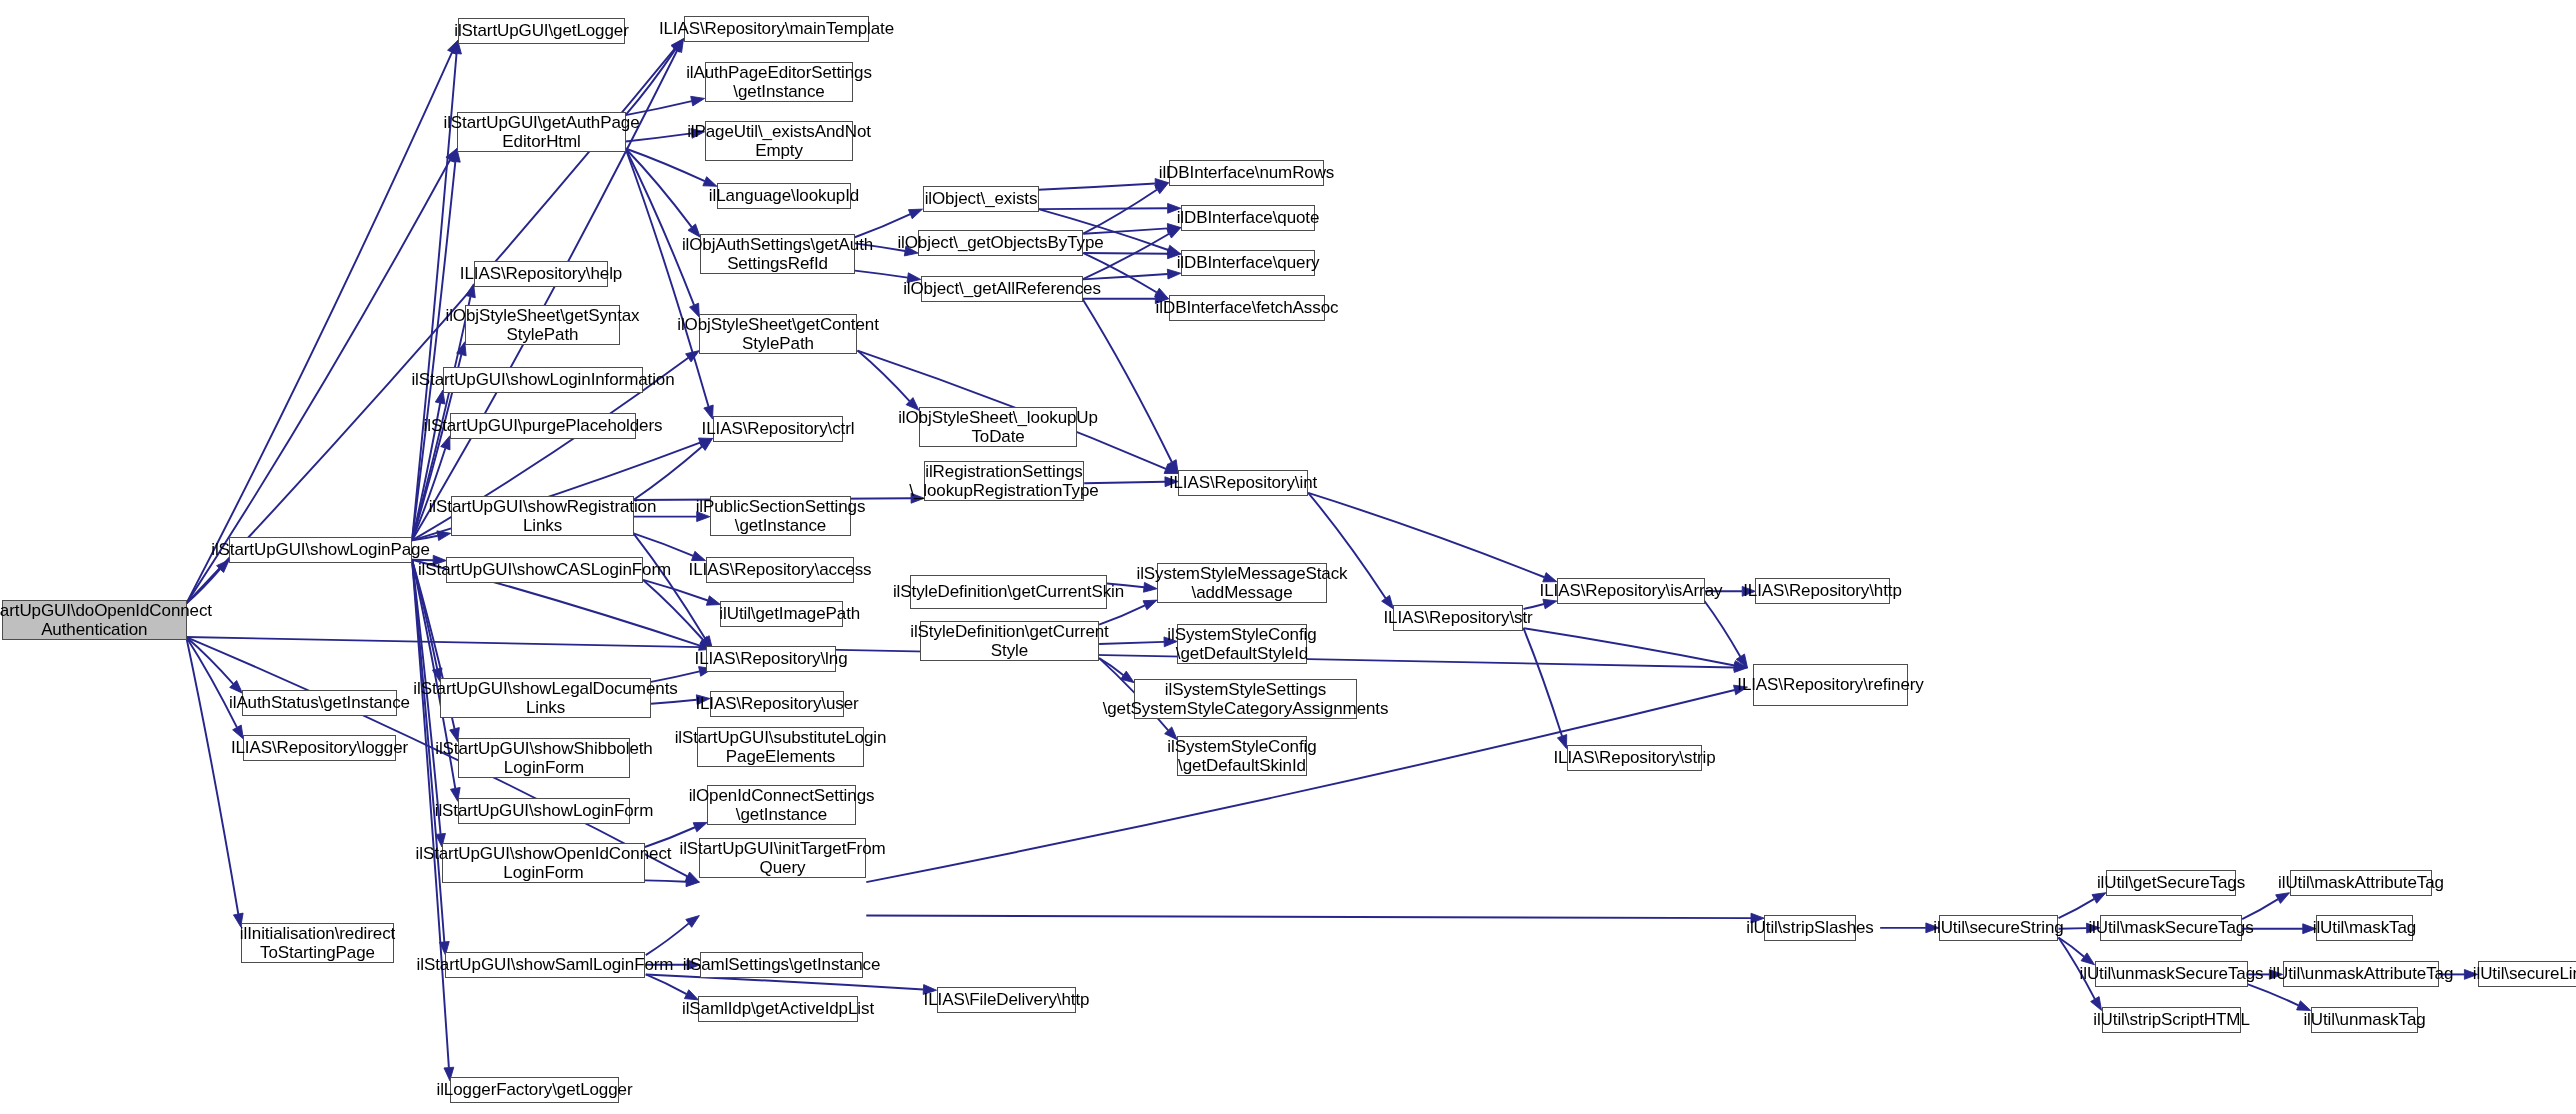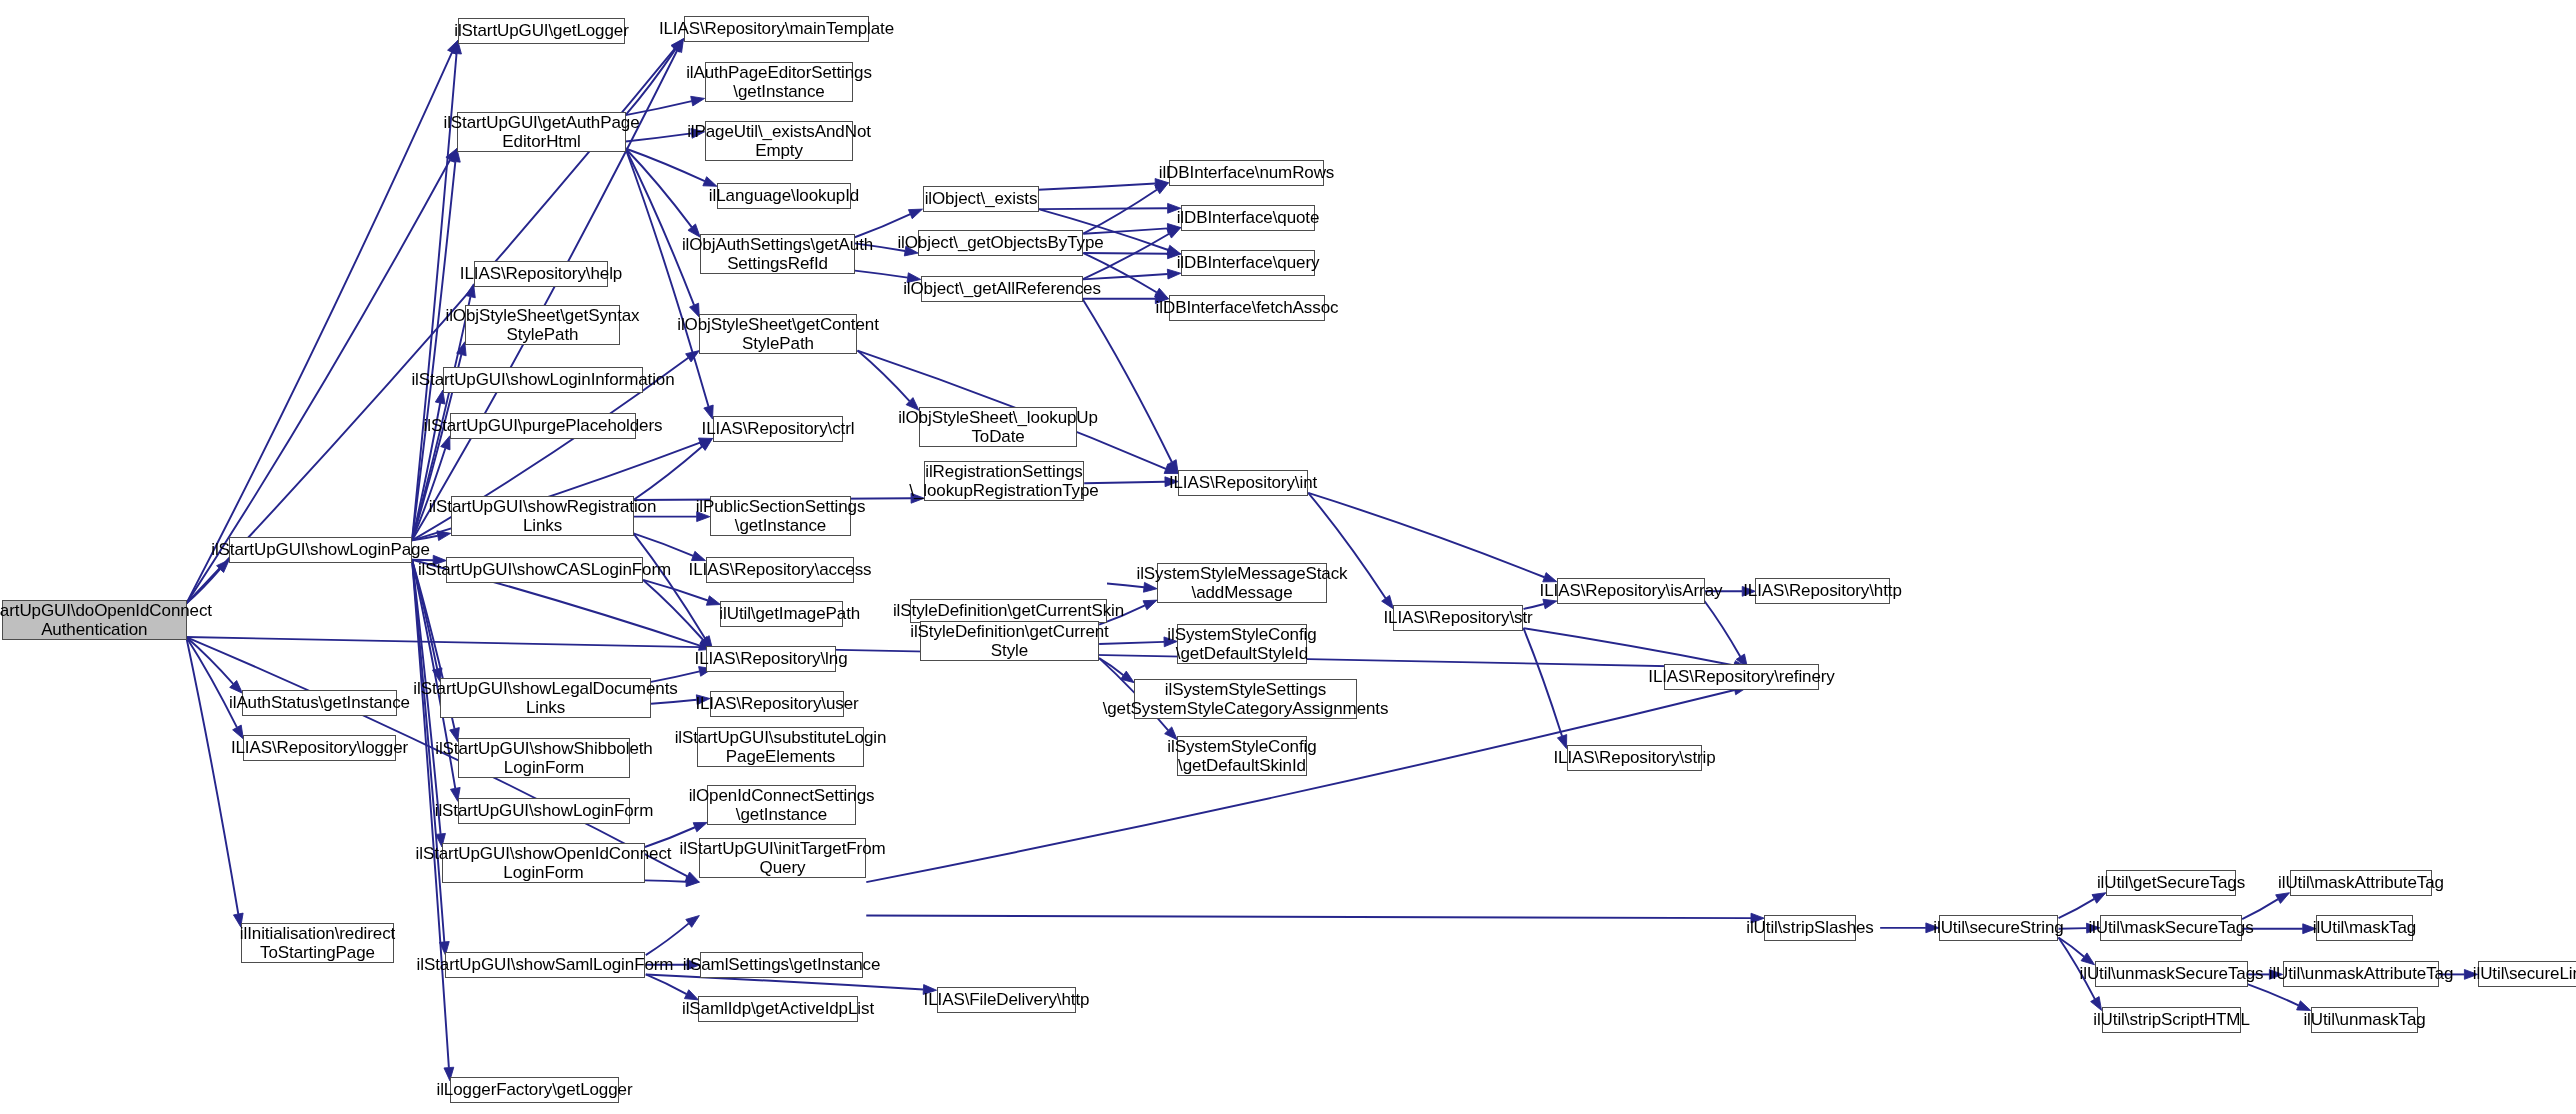--- a/index.html
+++ b/index.html
@@ -279,35 +279,35 @@
 Query</div>
       <div class="node" style="left: 445px; top: 952px; width: 200px; height: 26px;">ilStartUpGUI\showSamlLoginForm</div>
       <div class="node" style="left: 700px; top: 952px; width: 163px; height: 26px;">ilSamlSettings\getInstance</div>
       <div class="node" style="left: 698px; top: 996px; width: 160px; height: 26px;">ilSamlIdp\getActiveIdpList</div>
       <div class="node" style="left: 937px; top: 987px; width: 139px; height: 26px;">ILIAS\FileDelivery\http</div>
       <div class="node" style="left: 242px; top: 690px; width: 155px; height: 26px;">ilAuthStatus\getInstance</div>
       <div class="node" style="left: 243px; top: 735px; width: 153px; height: 26px;">ILIAS\Repository\logger</div>
       <div class="node" style="left: 241px; top: 923px; width: 153px; height: 40px;">ilInitialisation\redirect
 ToStartingPage</div>
       <div class="node" style="left: 450px; top: 1077px; width: 169px; height: 26px;">ilLoggerFactory\getLogger</div>
-      <div class="node" style="left: 910px; top: 599px; width: 197px; height: 24px;">ilStyleDefinition\getCurrentSkin</div>
+      <div class="node" style="left: 910px; top: 575px; width: 197px; height: 34px;">ilStyleDefinition\getCurrentSkin</div>
       <div class="node" style="left: 920px; top: 621px; width: 179px; height: 40px;">ilStyleDefinition\getCurrent
 Style</div>
       <div class="node" style="left: 1157px; top: 563px; width: 170px; height: 40px;">ilSystemStyleMessageStack
 \addMessage</div>
       <div class="node" style="left: 1177px; top: 624px; width: 130px; height: 40px;">ilSystemStyleConfig
 \getDefaultStyleId</div>
       <div class="node" style="left: 1134px; top: 679px; width: 223px; height: 40px;">ilSystemStyleSettings
 \getSystemStyleCategoryAssignments</div>
       <div class="node" style="left: 1177px; top: 736px; width: 130px; height: 40px;">ilSystemStyleConfig
 \getDefaultSkinId</div>
       <div class="node" style="left: 1393px; top: 605px; width: 130px; height: 26px;">ILIAS\Repository\str</div>
       <div class="node" style="left: 1557px; top: 578px; width: 148px; height: 26px;">ILIAS\Repository\isArray</div>
       <div class="node" style="left: 1755px; top: 578px; width: 135px; height: 26px;">ILIAS\Repository\http</div>
-      <div class="node" style="left: 1664px; top: 664px; width: 155px; height: 26px;">ILIAS\Repository\refinery</div>
+      <div class="node" style="left: 1753px; top: 664px; width: 155px; height: 42px;">ILIAS\Repository\refinery</div>
       <div class="node" style="left: 1567px; top: 745px; width: 135px; height: 26px;">ILIAS\Repository\strip</div>
       <div class="node" style="left: 1764px; top: 915px; width: 92px; height: 26px;">ilUtil\stripSlashes</div>
       <div class="node" style="left: 1939px; top: 915px; width: 119px; height: 26px;">ilUtil\secureString</div>
       <div class="node" style="left: 2106px; top: 870px; width: 130px; height: 26px;">ilUtil\getSecureTags</div>
       <div class="node" style="left: 2100px; top: 915px; width: 142px; height: 26px;">ilUtil\maskSecureTags</div>
       <div class="node" style="left: 2095px; top: 961px; width: 153px; height: 26px;">ilUtil\unmaskSecureTags</div>
       <div class="node" style="left: 2102px; top: 1007px; width: 139px; height: 26px;">ilUtil\stripScriptHTML</div>
       <div class="node" style="left: 2290px; top: 870px; width: 142px; height: 26px;">ilUtil\maskAttributeTag</div>
       <div class="node" style="left: 2316px; top: 915px; width: 97px; height: 26px;">ilUtil\maskTag</div>
       <div class="node" style="left: 2283px; top: 961px; width: 156px; height: 26px;">ilUtil\unmaskAttributeTag</div>

